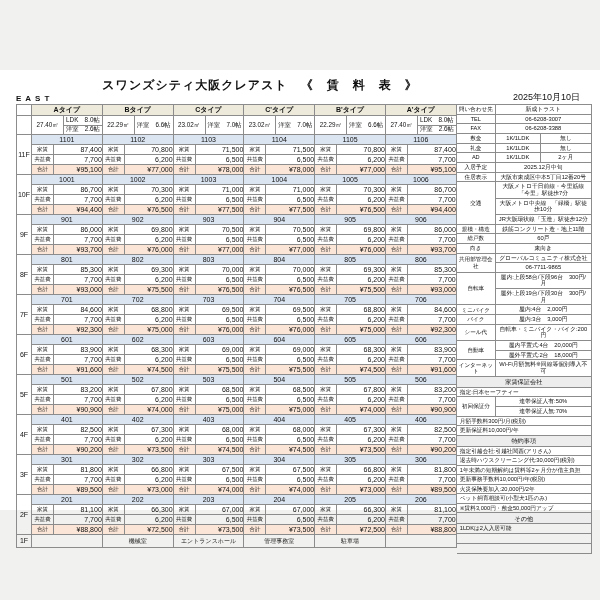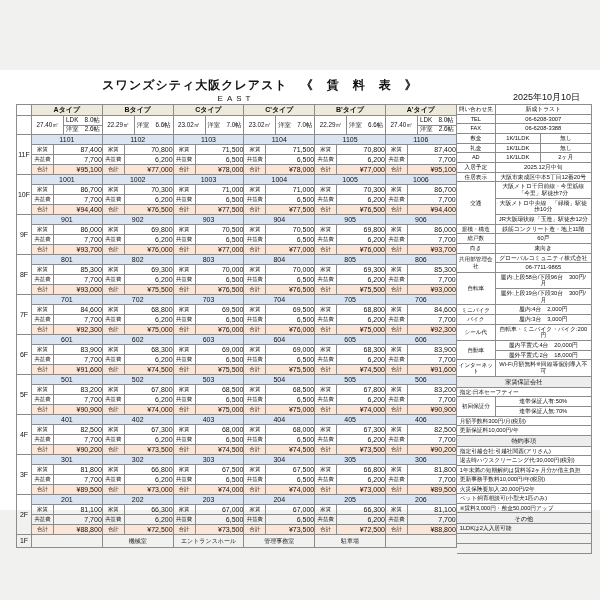--- a/index.html
+++ b/index.html
@@ -2,22 +2,22 @@
 <html><head>
 <meta charset="utf-8">
 <style>
   html,body{margin:0;padding:0;width:600px;height:600px;overflow:hidden;
     background:#f1f1ef;font-family:"Liberation Sans","DejaVu Sans",sans-serif;color:#111;}
   .page{position:absolute;top:70px;left:0;width:600px;height:440px;background:#ffffff;}
   .doc-header{position:relative;height:24px;}
   .title{position:absolute;left:0;width:520px;top:7px;text-align:center;
     font-size:12px;font-weight:bold;letter-spacing:1px;}
   .date{position:absolute;right:20px;top:9px;font-size:9px;margin-top:12px;}
-  .wing{width:440px;margin-left:16px;text-align:center;font-size:8px;
-    font-weight:normal;letter-spacing:4px;height:10px;}
+  .wing{width:440px;margin-left:16px;text-align:left;font-size:8px;
+    font-weight:bold;letter-spacing:4px;height:10px;}
   .content{display:flex;margin-left:16px;align-items:flex-start;}
 
   
   table.price{border-collapse:collapse;table-layout:fixed;width:440px;}
   table.price td{border:1px solid #8c8c8c;padding:0;line-height:1.05;
     overflow:hidden;white-space:nowrap;vertical-align:middle;}
   td.fl{border:none;background:transparent;font-size:7px;text-align:center;padding-right:1px;}
   td.thead{background:#edeadb;font-size:7px;font-weight:bold;text-align:center;height:10px;}
   td.tsize{height:18px;}
   .sz{display:flex;height:100%;align-items:stretch;font-size:6.3px;}

